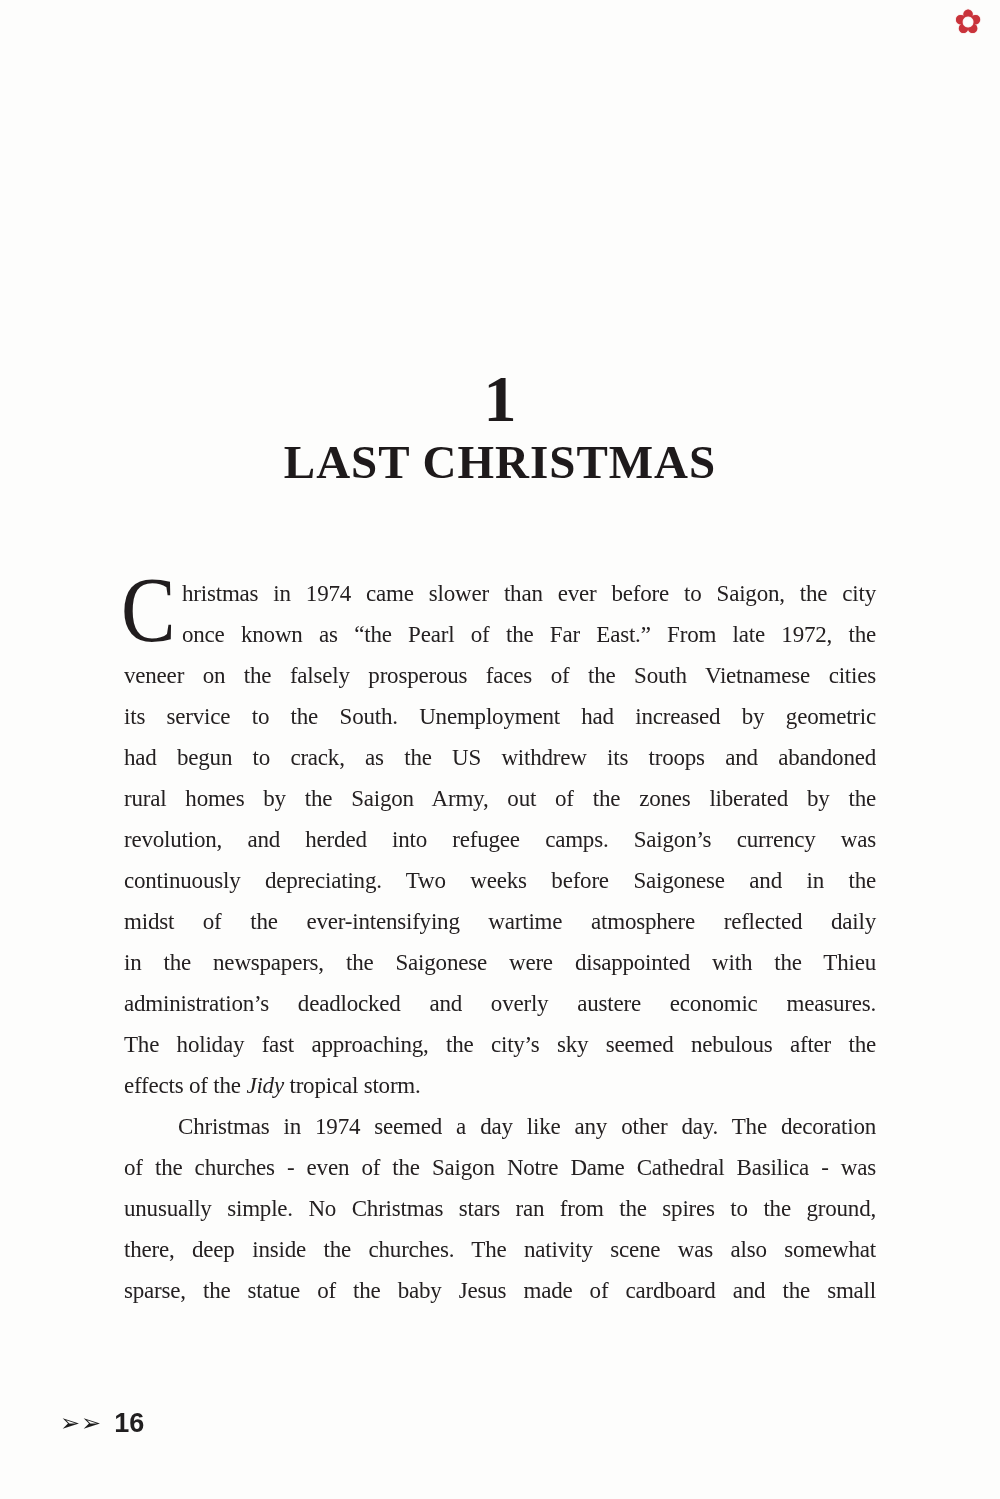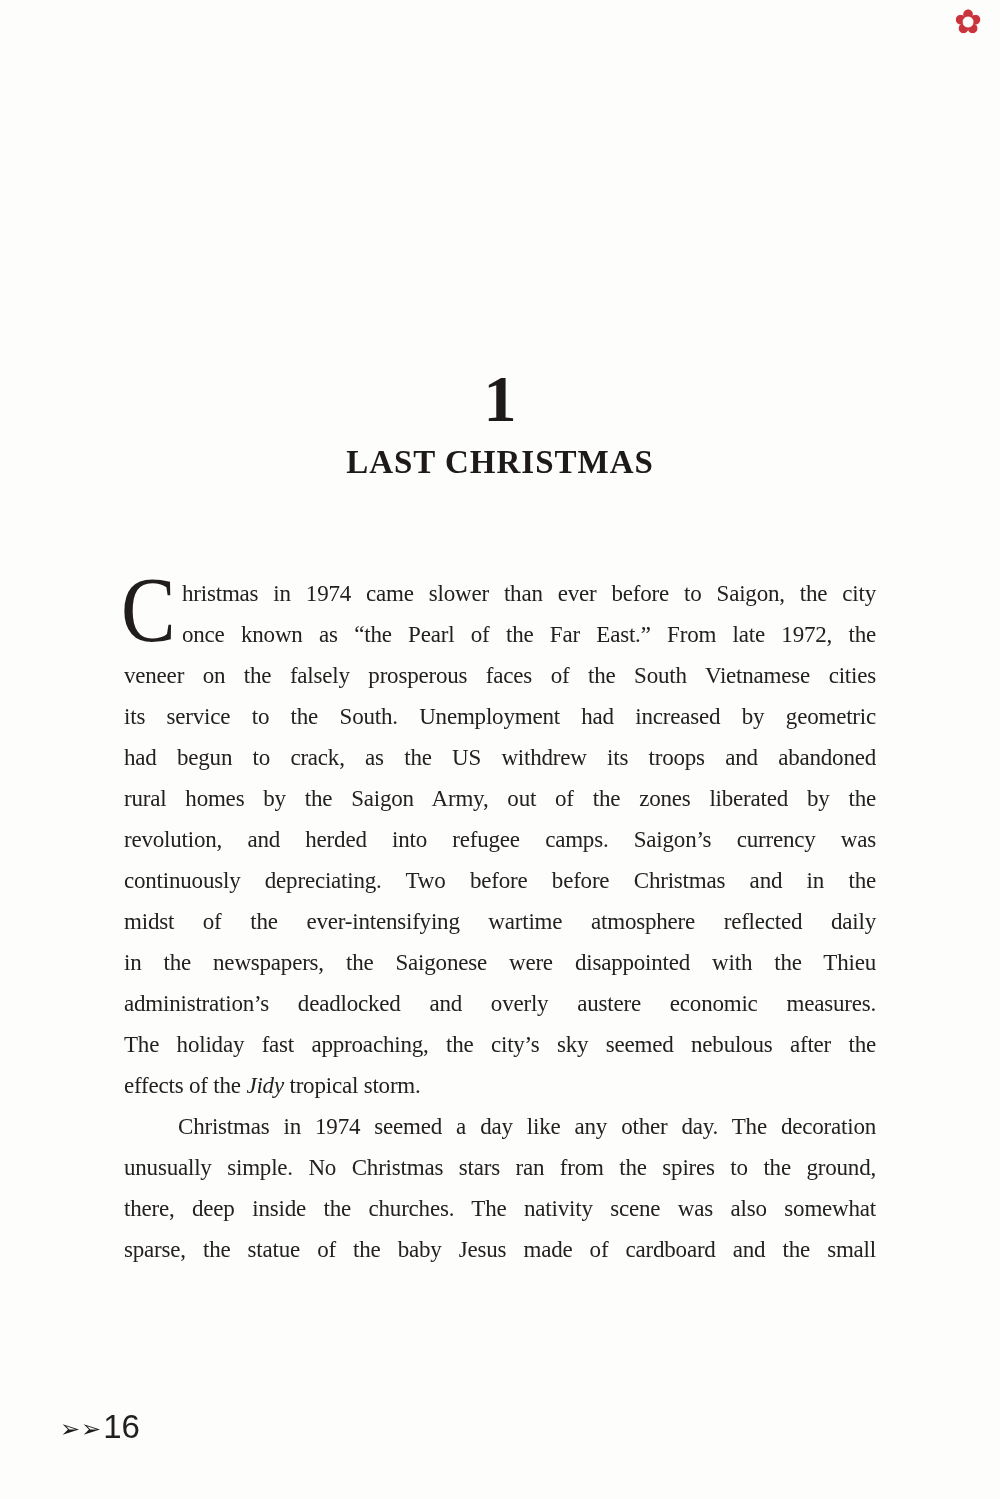--- a/index.html
+++ b/index.html
@@ -39,21 +39,21 @@
     text-align: center;
     color: #1e1a1b;
   }
   .chapter-number {
     font-size: 66px;
     line-height: 66px;
     font-weight: bold;
   }
   .chapter-title {
     margin-top: 5px;
-    font-size: 33px;
+    font-size: 47px;
     line-height: 50px;
     font-weight: bold;
     letter-spacing: 1px;
     font-family: Liberation Serif, serif;
   }
 
   
   .body-text {
     position: absolute;
     left: 124px;
@@ -104,24 +104,24 @@
   .footer-arrows {
     font-family: "DejaVu Sans", sans-serif;
     font-size: 24px;
     color: #1c1c1c;
     letter-spacing: 1px;
     position: relative;
     top: -1px;
   }
   .footer-page {
     font-family: "Liberation Sans", sans-serif;
-    font-weight: normal;
-    font-size: 33px;
+    font-weight: bold;
+    font-size: 27px;
     color: #211f20;
-    margin-left: 1px;
+    margin-left: 12px;
   }
 </style>
 </head>
 <body>
 
 <div class="page">
 
   <div class="ornament">✿</div>
 
   <div class="heading">
@@ -135,30 +135,31 @@
       <span class="dropcap">
           <span class="dropcap-glyph">C</span>
         </span>
       <div class="bline">hristmas in 1974 came slower than ever before to Saigon, the city</div>
       <div class="bline">once known as “the Pearl of the Far East.” From late 1972, the</div>
       <div class="bline">veneer on the falsely prosperous faces of the South Vietnamese cities</div>
       <div class="bline">its service to the South. Unemployment had increased by geometric</div>
       <div class="bline">had begun to crack, as the US withdrew its troops and abandoned</div>
       <div class="bline">rural homes by the Saigon Army, out of the zones liberated by the</div>
       <div class="bline">revolution, and herded into refugee camps. Saigon’s currency was</div>
-      <div class="bline">continuously depreciating. Two before before Christmas and in the</div>
+      <div class="bline">continuously depreciating. Two weeks before Saigonese and in the</div>
       <div class="bline">midst of the ever-intensifying wartime atmosphere reflected daily</div>
       <div class="bline">in the newspapers, the Saigonese were disappointed with the Thieu</div>
       <div class="bline">administration’s deadlocked and overly austere economic measures.</div>
       <div class="bline">The holiday fast approaching, the city’s sky seemed nebulous after the</div>
       <div class="bline lastline"><span>effects of the </span><span class="italic">Jidy</span><span> tropical storm.</span></div>
     </div>
 
     <div>
       <div class="bline indent">Christmas in 1974 seemed a day like any other day. The decoration</div>
+      <div class="bline">of the churches - even of the Saigon Notre Dame Cathedral Basilica - was</div>
       <div class="bline">unusually simple. No Christmas stars ran from the spires to the ground,</div>
       <div class="bline">there, deep inside the churches. The nativity scene was also somewhat</div>
       <div class="bline">sparse, the statue of the baby Jesus made of cardboard and the small</div>
     </div>
 
   </div>
 
   <div class="footer">
     <span class="footer-arrows">➢➢</span>
     <span class="footer-page">16</span>

